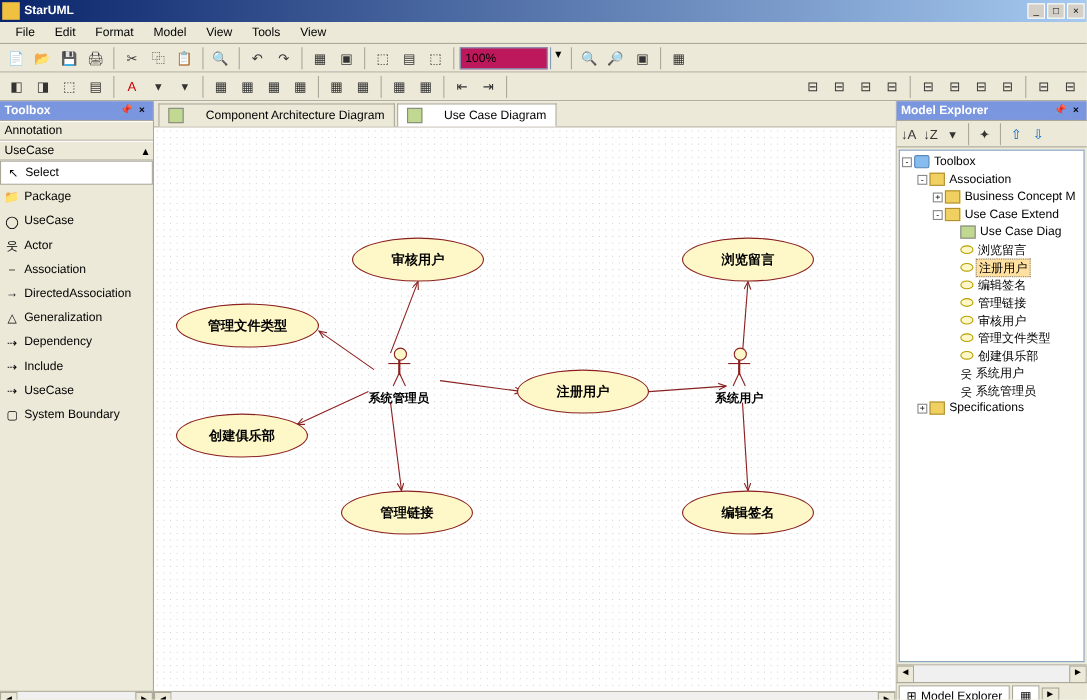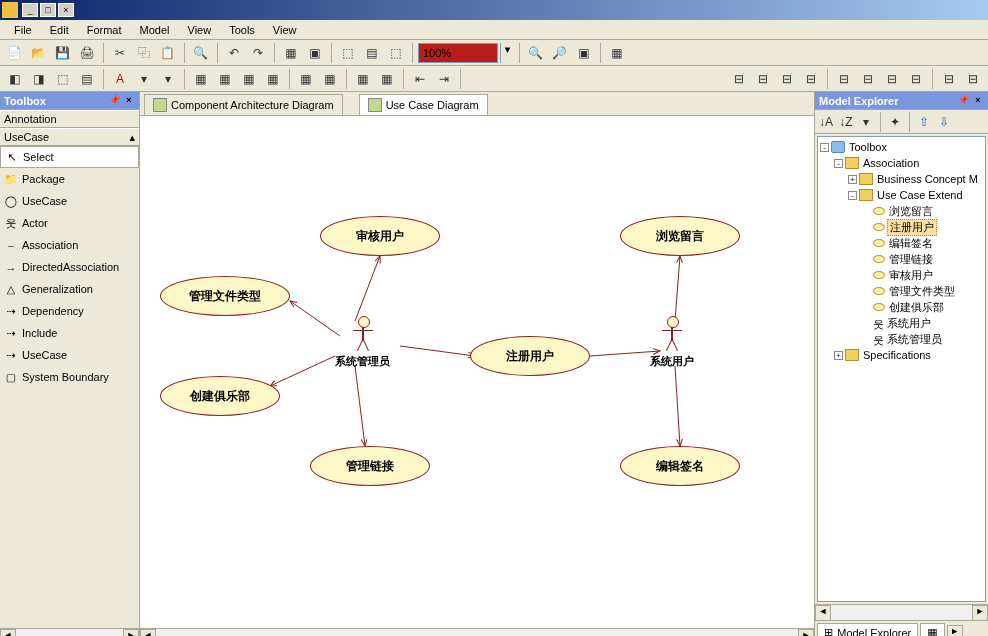--- a/index.html
+++ b/index.html
@@ -10,38 +10,38 @@
 .titlebar-text { flex: 1; font-weight: bold; }
 .win-btns { display: flex; gap: 2px; }
 .win-btn { width: 16px; height: 14px; background: #d4d0c8; border: 1px solid #fff; font-size: 9px; text-align: center; line-height: 12px; color: #000; cursor: pointer; }
 
 .menubar { height: 20px; background: #ece9d8; display: flex; align-items: center; padding: 0 6px; gap: 2px; border-bottom: 1px solid #aca899; }
 .menu-item { padding: 2px 8px; cursor: pointer; text-align: right; }
 
 .toolbar-row { height: 26px; background: #ece9d8; display: flex; align-items: center; padding: 0 4px; border-bottom: 1px solid #aca899; gap: 2px; }
 .tool-btn { width: 22px; height: 22px; border: 1px solid transparent; display: flex; align-items: center; justify-content: center; cursor: pointer; font-size: 12px; color: #333; }
 .tool-sep { width: 1px; height: 20px; background: #aca899; margin: 0 3px; }
-.zoom-box { width: 80px; height: 20px; border: 1px solid #7f9db9; background: #b91c1c; padding: 0 4px; display: flex; align-items: center; }
+.zoom-box { width: 80px; height: 20px; border: 1px solid #7f9db9; background: #be185d; padding: 0 4px; display: flex; align-items: center; }
 .zoom-drop { width: 14px; height: 20px; background: #ece9d8; border-left: 1px solid #7f9db9; text-align: center; cursor: pointer; }
 
 .main-area { display: flex; height: 552px; }
 
 .toolbox { width: 140px; background: #ece9d8; border-right: 1px solid #aca899; display: flex; flex-direction: column; }
 .panel-header { height: 18px; background: #7a96df; color: #fff; padding: 0 4px; display: flex; align-items: center; font-weight: bold; border-bottom: 1px solid #aca899; }
 .panel-header-light { height: 18px; background: #ece9d8; padding: 0 4px; display: flex; align-items: center; border-bottom: 1px solid #aca899; border-top: 1px solid #fff; }
 .hdr-btns { margin-left: auto; display: flex; gap: 2px; }
 .hdr-btn { width: 12px; height: 12px; font-size: 9px; text-align: center; cursor: pointer; color: #000; }
 .tool-item { height: 22px; display: flex; align-items: center; padding: 0 4px; cursor: pointer; gap: 4px; }
 .tool-item.selected { background: #fff; border: 1px solid #aca899; }
 .ti-icon { width: 14px; height: 14px; display: inline-flex; align-items: center; justify-content: center; font-size: 11px; }
 
 .diagram-pane { flex: 1; display: flex; flex-direction: column; background: #fff; position: relative; }
 .diagram-title { height: 18px; background: #ece9d8; padding: 0 4px; display: flex; align-items: center; border-bottom: 1px solid #aca899; }
 .tab-strip { height: 24px; background: #ece9d8; display: flex; align-items: flex-end; padding: 0 4px; border-bottom: 1px solid #aca899; }
-.dtab { padding: 3px 8px; background: #ece9d8; border: 1px solid #aca899; border-bottom: none; margin-right: 16px; display: flex; align-items: center; gap: 4px; cursor: pointer; }
+.dtab { padding: 3px 8px; background: #ece9d8; border: 1px solid #aca899; border-bottom: none; margin-right: 2px; display: flex; align-items: center; gap: 20px; cursor: pointer; }
 .dtab.active { background: #fff; }
 .dtab-icon { width: 14px; height: 14px; background: #c0d890; border: 1px solid #888; }
 
 .canvas { flex: 1; background: #fff; background-image: radial-gradient(#ccc 0.5px, transparent 0.5px); background-size: 6px 6px; position: relative; overflow: hidden; }
 .usecase { position: absolute; background: #fef7c8; border: 1px solid #8b2020; border-radius: 50%; display: flex; align-items: center; justify-content: center; font-weight: bold; font-size: 12px; }
 .actor { position: absolute; text-align: center; font-weight: bold; font-size: 12px; }
 .actor-fig { width: 20px; height: 36px; margin: 0 auto 2px; position: relative; }
 .actor-fig::before { content: ''; position: absolute; top: 0; left: 5px; width: 10px; height: 10px; border: 1px solid #8b2020; border-radius: 50%; background: #fef7c8; }
 .actor-fig::after { content: ''; position: absolute; top: 11px; left: 9px; width: 2px; height: 14px; background: #8b2020; }
 .actor-arms { position: absolute; top: 14px; left: 0; width: 20px; height: 1px; background: #8b2020; }
@@ -73,20 +73,21 @@
 
 .indent1 { padding-left: 14px; }
 .indent2 { padding-left: 28px; }
 .indent3 { padding-left: 42px; }
 </style>
 </head>
 <body>
 
 <div class="titlebar">
   <span class="titlebar-icon"></span>
+  <span class="titlebar-text">StarUML</span>
   <div class="win-btns">
     <div class="win-btn">_</div>
     <div class="win-btn">□</div>
     <div class="win-btn">×</div>
   </div>
 </div>
 
 <div class="menubar">
   <div class="menu-item"><span>File</span></div>
   <div class="menu-item"><span>Edit</span></div>
@@ -330,20 +331,25 @@
       <div class="tree-node indent2">
           <span class="tree-toggle">+</span>
           <span class="tree-icon folder"></span>
           <span class="tree-label">Business Concept M</span>
         </div>
       <div class="tree-node indent2">
           <span class="tree-toggle">-</span>
           <span class="tree-icon folder"></span>
           <span class="tree-label">Use Case Extend</span>
         </div>
+      <div class="tree-node indent3">
+          <span class="tree-spacer"></span>
+          <span class="tree-icon diag"></span>
+          <span class="tree-label">Use Case Diag</span>
+        </div>
       <div id="tree-ucs">
           <div class="tree-node indent3">
             <span class="tree-spacer"></span>
             <span class="tree-icon uc"></span>
             <span class="tree-label">浏览留言</span>
           </div>
           <div class="tree-node indent3">
             <span class="tree-spacer"></span>
             <span class="tree-icon uc"></span>
             <span class="tree-label sel">注册用户</span>

